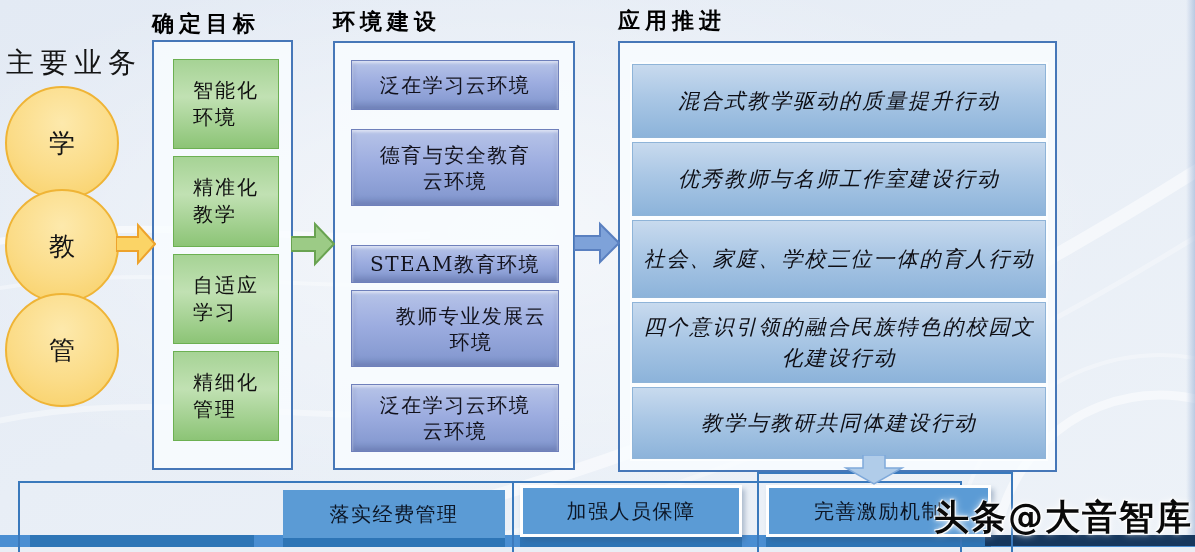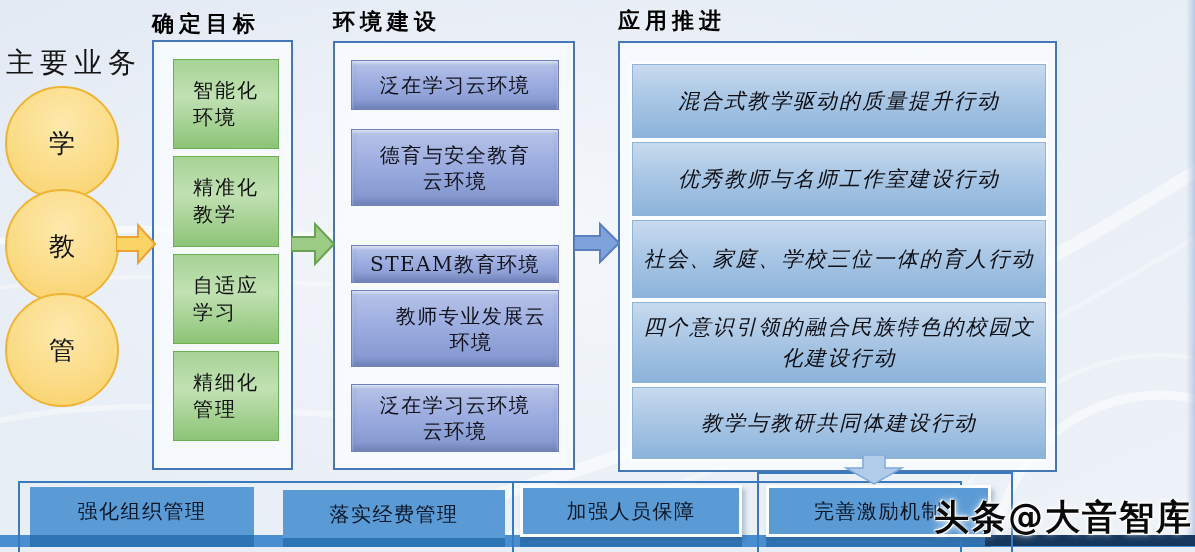--- a/index.html
+++ b/index.html
@@ -167,20 +167,19 @@
   <div class="band-seg bs2"></div>
   <div class="band-seg bs3"></div>
   <div class="band-seg bs4"></div>
   <div class="navy"></div>
   <div class="band-bottom"></div>
 
   <div class="b-container bcA"></div>
   <div class="b-divider"></div>
   <div class="b-container bcD"></div>
 
-  <div class="bottom-box b1">强化组织管理</div>
   <div class="bottom-box b2">落实经费管理</div>
   <div class="bottom-box b3">加强人员保障</div>
   <div class="bottom-box b4">完善激励机制</div>
 
   <div class="watermark">头条@大音智库</div>
 
 </div>
 
 </body></html>

